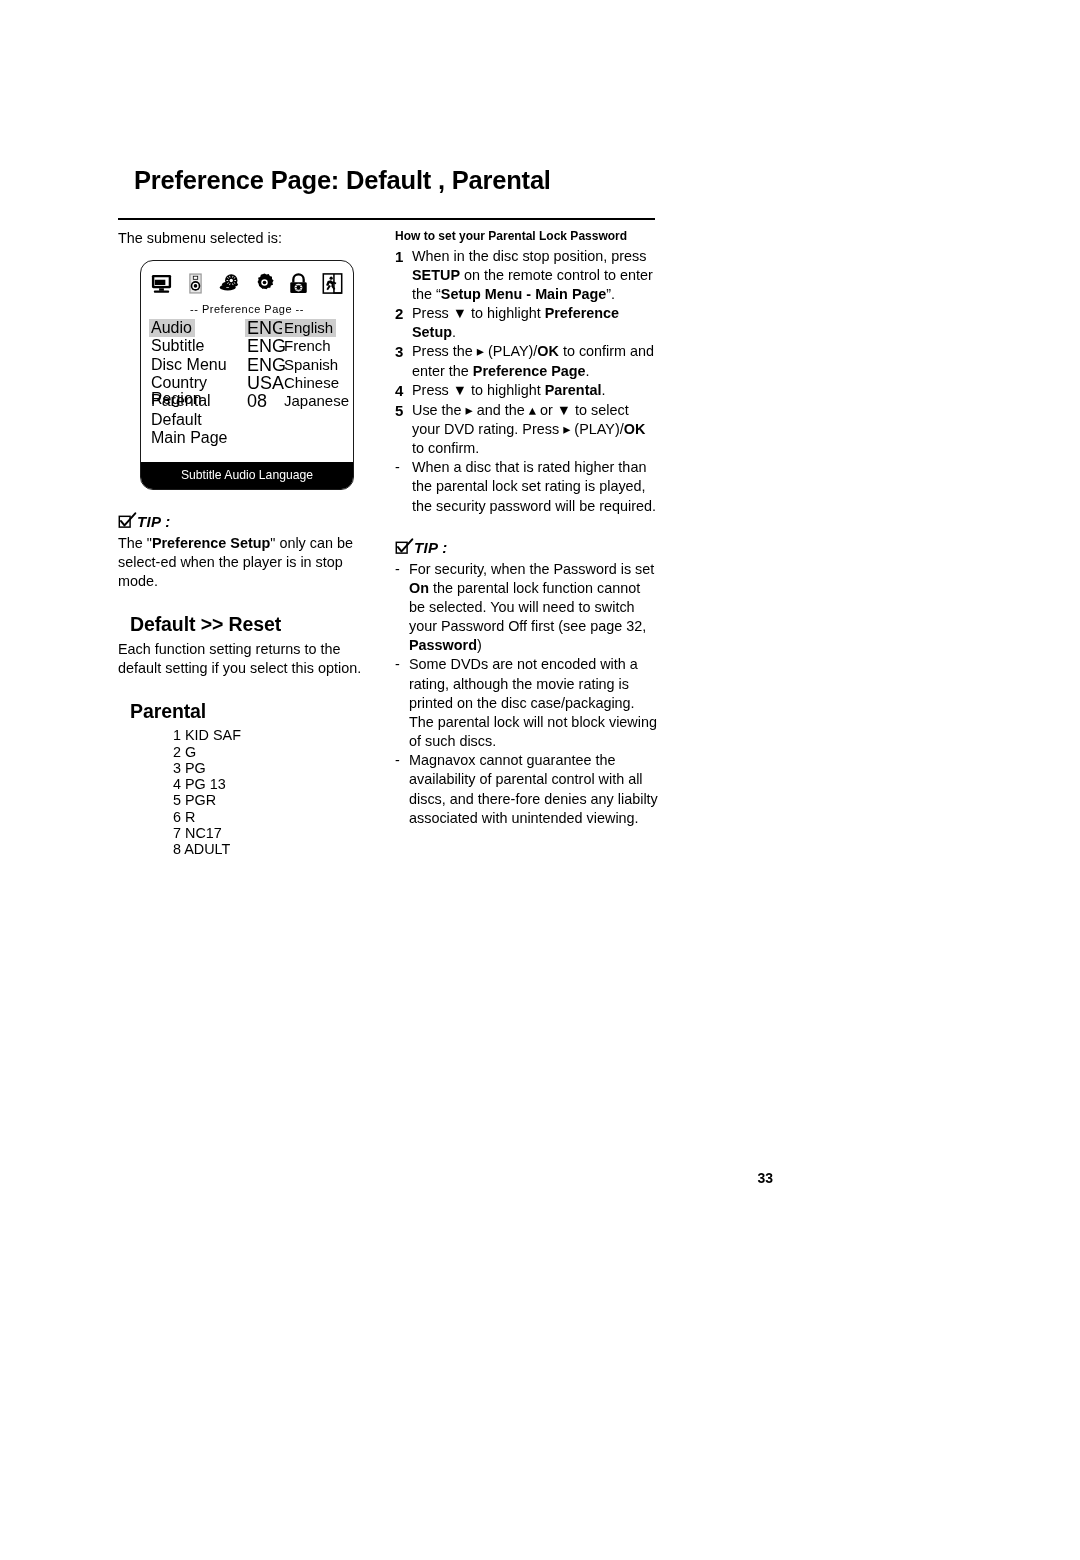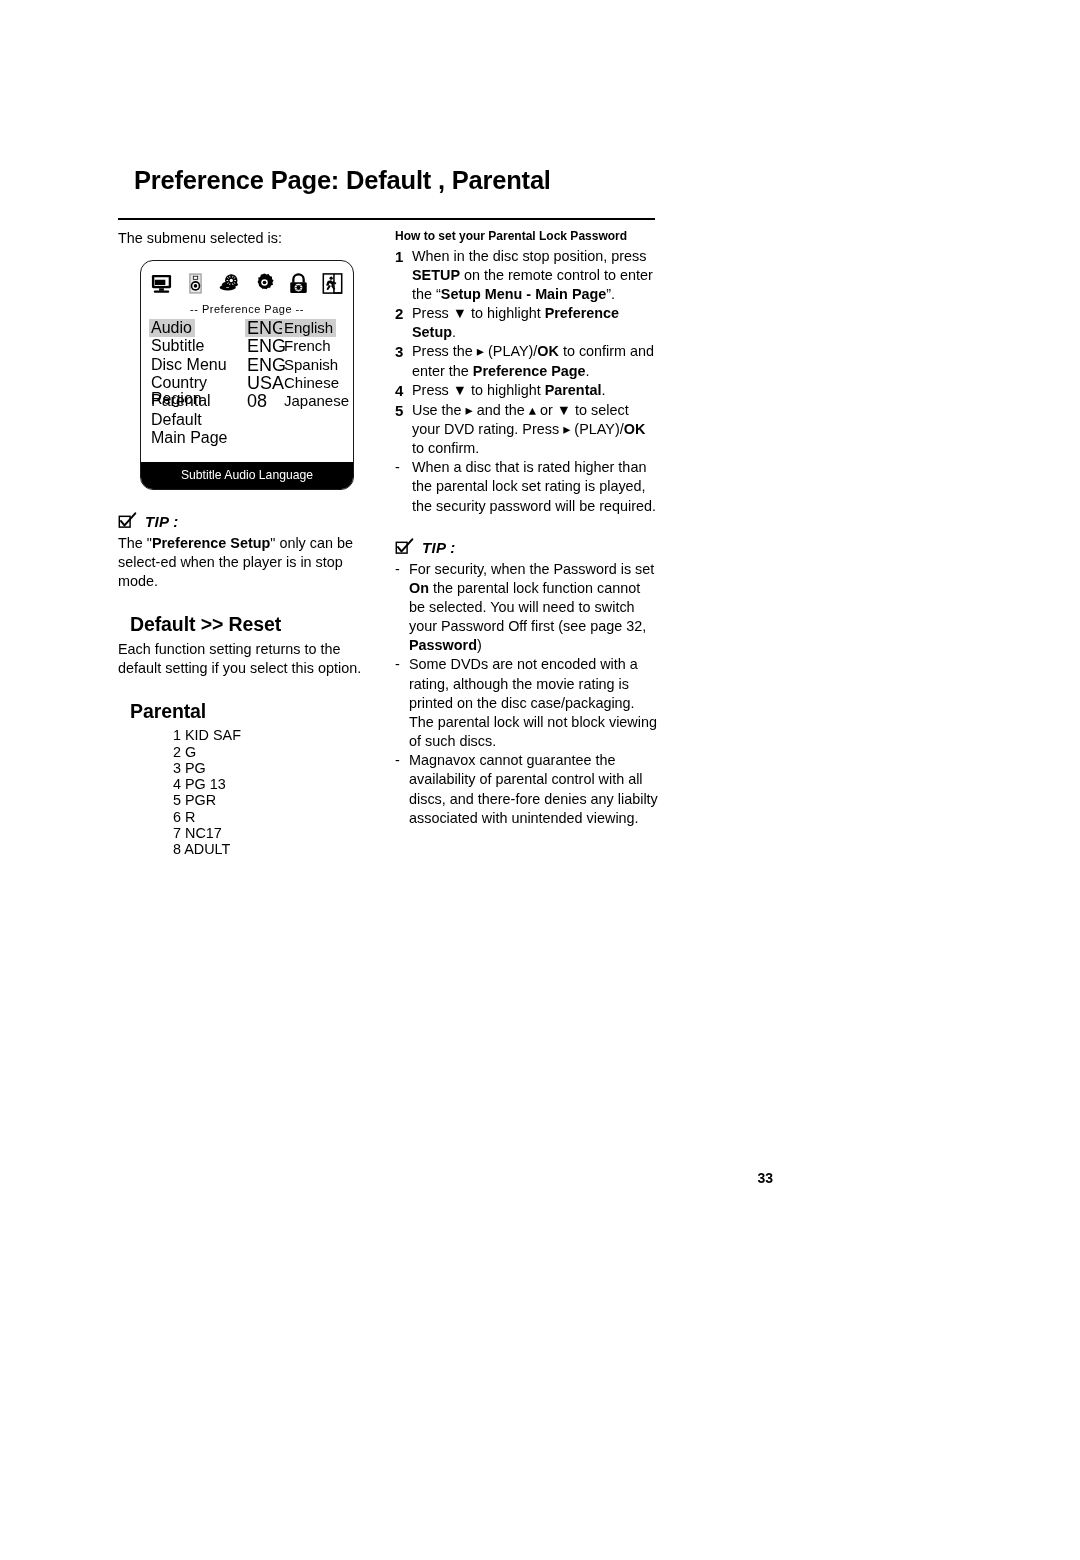--- a/index.html
+++ b/index.html
@@ -131,21 +131,21 @@
     font-size: 12.2px;
     padding: 6px 0 7px 0;
     border-radius: 0 0 11px 11px;
   }
 
   
   .tip-block { margin-top: 22px; }
   .tip-head {
     display: flex;
     align-items: center;
-    gap: 8px;
+    gap: 0;
     margin: 0 0 3px 0;
   }
   .tip-check { width: 19px; height: 19px; display: block; }
   .tip-word {
     font-size: 15px;
     font-weight: bold;
     font-style: italic;
     letter-spacing: 0.3px;
   }
   .tip-body {

